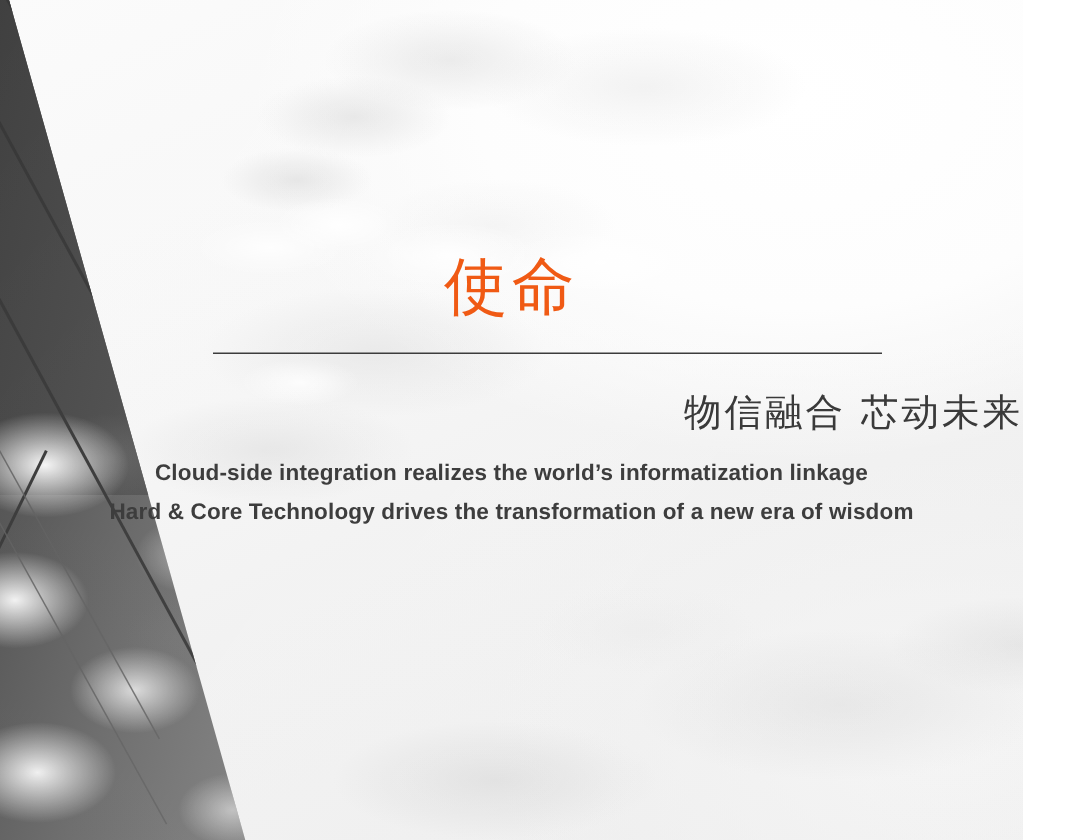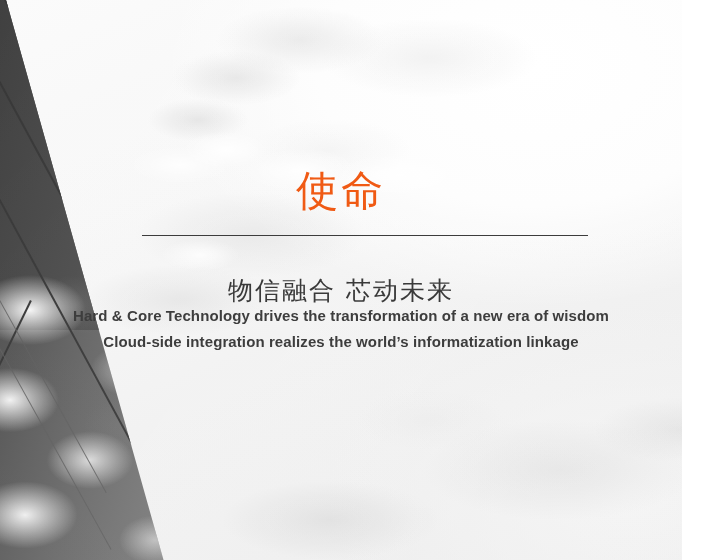--- a/index.html
+++ b/index.html
@@ -165,29 +165,28 @@
     width: 446px;
     height: 1px;
     background: #3c3c3c;
   }
 
   .subtitle-cn {
     position: absolute;
     left: 0;
     right: 0;
     top: 259px;
-    text-align: center;
+    text-align: right;
     font-family: "DejaVu Sans", "Liberation Sans", sans-serif;
     font-size: 25px;
     font-weight: 400;
     color: #3a3a3a;
     letter-spacing: 2px;
     line-height: 1.3;
     white-space: nowrap;
-    margin-top: 16px;
   }
 
   .desc {
     position: absolute;
     left: 0;
     right: 0;
     top: 303px;
     text-align: center;
   }
 
@@ -233,18 +232,18 @@
 
     <div class="title-row">
       <span class="title-cn">使命</span>
     </div>
 
     <div class="divider"></div>
 
     <div class="subtitle-cn">物信融合 芯动未来</div>
 
     <div class="desc">
+      <div class="desc-line">Cloud-side integration realizes the world’s informatization linkage</div>
       <div class="desc-line">Hard &amp; Core Technology drives the transformation of a new era of wisdom</div>
-      <div class="desc-line">Cloud-side integration realizes the world’s informatization linkage</div>
     </div>
 
   </div>
 </div>
 
 </body></html>

